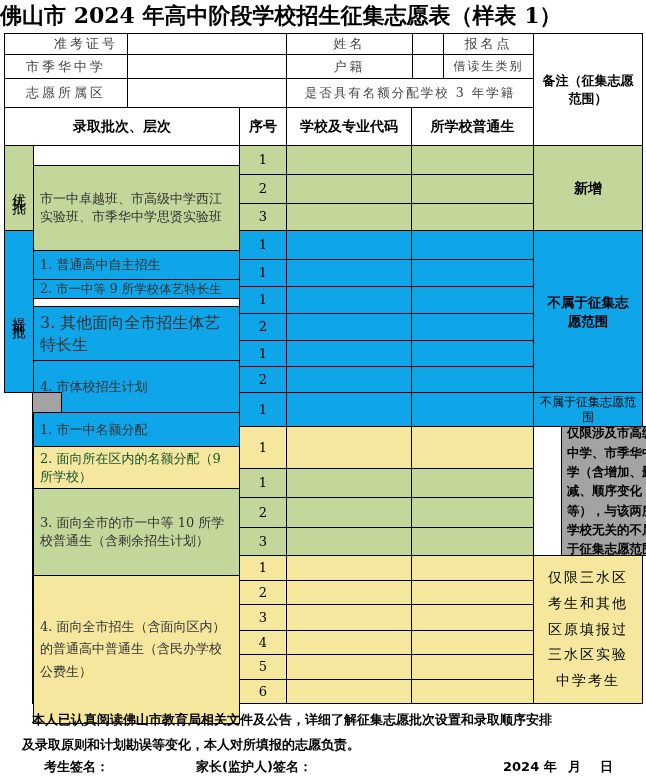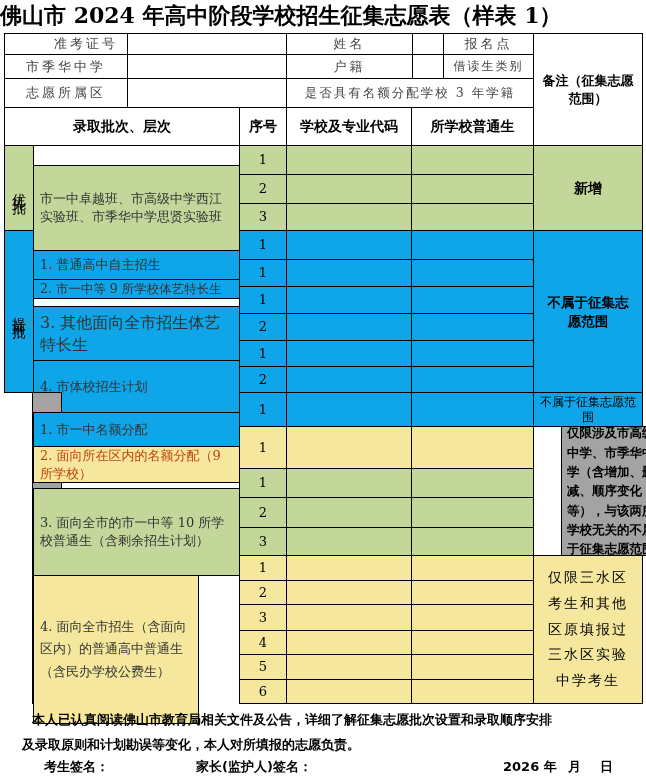--- a/index.html
+++ b/index.html
@@ -95,39 +95,39 @@
 <div class="cell white" style="left:4px;top:392px;width:30px;height:312px;align-items:flex-end;padding-bottom:120px;">
   <span class="vgroup" style="color:#444;">第一批</span>
 </div>
 
 <div class="cell gray left" style="left:33px;top:392px;width:207px;height:35px;color:#333;">1. 市一中名额分配</div>
 <div class="cell gray" style="left:239px;top:392px;width:48px;height:35px;">1</div>
 <div class="cell gray" style="left:286px;top:392px;width:126px;height:35px;"></div>
 <div class="cell gray" style="left:411px;top:392px;width:123px;height:35px;"></div>
 <div class="cell gray remark" style="left:533px;top:392px;width:110px;height:35px;font-size:12px;padding:0 6px;font-weight:normal;font-family:'DejaVu Serif',serif;line-height:1.25;">不属于征集志愿范围</div>
 
-<div class="cell yellow left" style="left:33px;top:426px;width:207px;height:37px;color:#c2410c;">2. 面向所在区内的名额分配（9 所学校）</div>
+<div class="cell yellow left" style="left:33px;top:426px;width:207px;height:43px;color:#14532d;">2. 面向所在区内的名额分配（9 所学校）</div>
 <div class="cell yellow" style="left:239px;top:426px;width:48px;height:43px;">1</div>
 <div class="cell yellow" style="left:286px;top:426px;width:126px;height:43px;"></div>
 <div class="cell yellow" style="left:411px;top:426px;width:123px;height:43px;"></div>
 
 <div class="cell green left" style="left:33px;top:468px;width:207px;height:88px;color:#333;">3. 面向全市的市一中等 10 所学校普通生（含剩余招生计划）</div>
 <div class="cell green" style="left:239px;top:468px;width:48px;height:30px;">1</div>
 <div class="cell green" style="left:239px;top:497px;width:48px;height:31px;">2</div>
 <div class="cell green" style="left:239px;top:527px;width:48px;height:29px;">3</div>
 <div class="cell green" style="left:286px;top:468px;width:126px;height:30px;"></div>
 <div class="cell green" style="left:286px;top:497px;width:126px;height:31px;"></div>
 <div class="cell green" style="left:286px;top:527px;width:126px;height:29px;"></div>
 <div class="cell green" style="left:411px;top:468px;width:123px;height:30px;"></div>
 <div class="cell green" style="left:411px;top:497px;width:123px;height:31px;"></div>
 <div class="cell green" style="left:411px;top:527px;width:123px;height:29px;"></div>
 
 <div class="cell white remark" style="left:533px;top:426px;width:110px;height:130px;padding:0 5px;text-align:left;justify-content:flex-start;font-size:12.5px;line-height:1.55;">仅限涉及市高级中学、市季华中学（含增加、删减、顺序变化等），与该两所学校无关的不属于征集志愿范围</div>
 
-<div class="cell yellow left" style="left:33px;top:555px;width:166px;height:149px;color:#333;line-height:1.7;">4. 面向全市招生（含面向区内）的普通高中普通生（含民办学校公费生）</div>
+<div class="cell yellow left" style="left:33px;top:555px;width:207px;height:149px;color:#333;line-height:1.7;">4. 面向全市招生（含面向区内）的普通高中普通生（含民办学校公费生）</div>
 <div class="cell yellow" style="left:239px;top:555px;width:48px;height:26px;">1</div>
 <div class="cell yellow" style="left:239px;top:580px;width:48px;height:25px;">2</div>
 <div class="cell yellow" style="left:239px;top:604px;width:48px;height:27px;">3</div>
 <div class="cell yellow" style="left:239px;top:630px;width:48px;height:25px;">4</div>
 <div class="cell yellow" style="left:239px;top:654px;width:48px;height:26px;">5</div>
 <div class="cell yellow" style="left:239px;top:679px;width:48px;height:25px;">6</div>
 <div class="cell yellow" style="left:286px;top:555px;width:126px;height:26px;"></div>
 <div class="cell yellow" style="left:286px;top:580px;width:126px;height:25px;"></div>
 <div class="cell yellow" style="left:286px;top:604px;width:126px;height:27px;"></div>
 <div class="cell yellow" style="left:286px;top:630px;width:126px;height:25px;"></div>
@@ -138,15 +138,15 @@
 <div class="cell yellow" style="left:411px;top:604px;width:123px;height:27px;"></div>
 <div class="cell yellow" style="left:411px;top:630px;width:123px;height:25px;"></div>
 <div class="cell yellow" style="left:411px;top:654px;width:123px;height:26px;"></div>
 <div class="cell yellow" style="left:411px;top:679px;width:123px;height:25px;"></div>
 <div class="cell yellow remark" style="left:533px;top:555px;width:110px;height:149px;padding:0 12px;font-size:14px;line-height:1.85;letter-spacing:2px;font-weight:normal;font-family:'DejaVu Serif',serif;">仅限三水区考生和其他区原填报过三水区实验中学考生</div>
 
 <div class="footer" style="left:32px;top:711px;width:600px;">本人已认真阅读佛山市教育局相关文件及公告，详细了解征集志愿批次设置和录取顺序安排</div>
 <div class="footer" style="left:22px;top:736px;width:600px;">及录取原则和计划勘误等变化，本人对所填报的志愿负责。</div>
 <div class="footer" style="left:44px;top:758px;">考生签名：</div>
 <div class="footer" style="left:196px;top:758px;">家长(监护人)签名：</div>
-<div class="footer" style="left:503px;top:758px;">2026 年</div>
+<div class="footer" style="left:503px;top:758px;">2024 年</div>
 <div class="footer" style="left:568px;top:758px;">月</div>
 <div class="footer" style="left:600px;top:758px;">日</div>
 
 </body></html>

